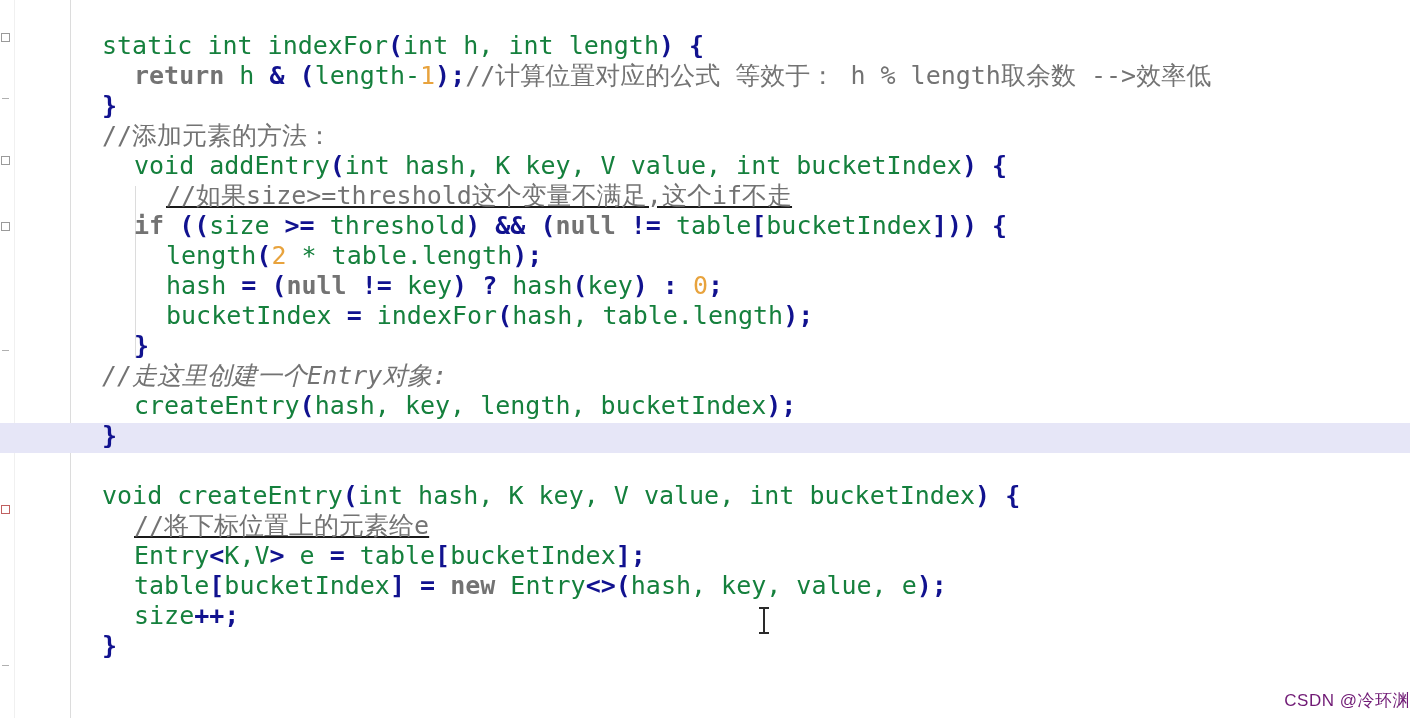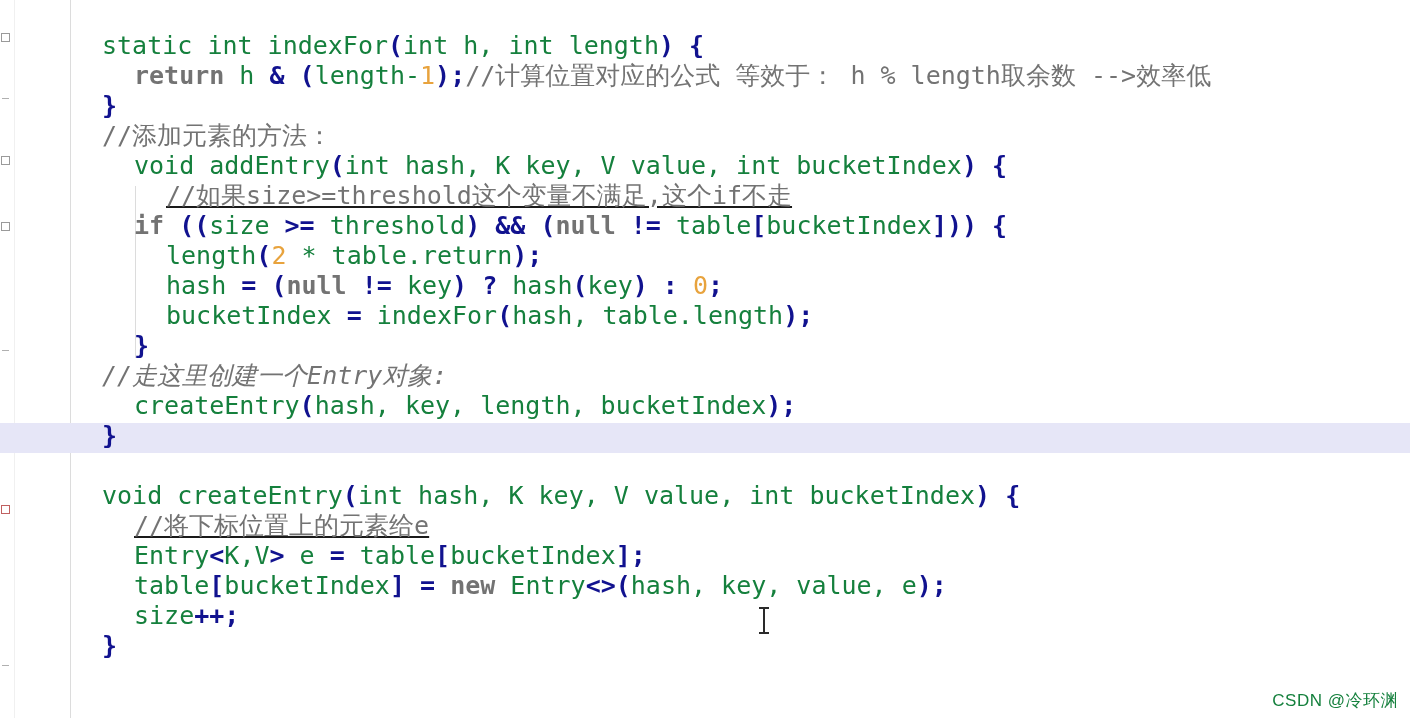--- a/index.html
+++ b/index.html
@@ -107,25 +107,25 @@
     width: 10px;
     height: 2px;
     background: #2a2a2a;
   }
   .mouse-caret .cap-top { top: 2px; }
   .mouse-caret .cap-bot { top: 27px; }
 
   
   .watermark {
     position: absolute;
-    right: 12px;
+    right: 0;
     bottom: 6px;
     font-family: "Liberation Sans", sans-serif;
     font-size: 17px;
-    color: #15803d;
+    color: #701a75;
     letter-spacing: 0.5px;
     white-space: nowrap;
   }
 </style>
 </head>
 <body>
 
 <div id="editor">
 
   <div class="gutter"></div>
@@ -147,21 +147,21 @@
       <div class="fold-dash" style="top: 665px;"></div>
     </div>
   <div id="code-layer">
       <div class="code-line" style="top: 31px; left: 102px;"><span class="tok-kw">static</span><span class="tok-plain"> </span><span class="tok-kw">int</span><span class="tok-plain"> indexFor</span><span class="tok-punct">(</span><span class="tok-kw">int</span><span class="tok-plain"> h, </span><span class="tok-kw">int</span><span class="tok-plain"> length</span><span class="tok-punct">)</span><span class="tok-plain"> </span><span class="tok-punct">{</span></div>
       <div class="code-line" style="top: 61px; left: 134px;"><span class="tok-kw-b">return</span><span class="tok-plain"> h </span><span class="tok-punct">&amp;</span><span class="tok-plain"> </span><span class="tok-punct">(</span><span class="tok-plain">length-</span><span class="tok-num">1</span><span class="tok-punct">)</span><span class="tok-punct">;</span><span class="tok-cmt">//计算位置对应的公式 等效于： h % length取余数 --&gt;效率低</span></div>
       <div class="code-line" style="top: 91px; left: 102px;"><span class="tok-punct">}</span></div>
       <div class="code-line" style="top: 121px; left: 102px;"><span class="tok-cmt">//添加元素的方法：</span></div>
       <div class="code-line" style="top: 151px; left: 134px;"><span class="tok-kw">void</span><span class="tok-plain"> addEntry</span><span class="tok-punct">(</span><span class="tok-kw">int</span><span class="tok-plain"> hash, K key, V value, </span><span class="tok-kw">int</span><span class="tok-plain"> bucketIndex</span><span class="tok-punct">)</span><span class="tok-plain"> </span><span class="tok-punct">{</span></div>
       <div class="code-line" style="top: 181px; left: 166px; text-decoration: underline;"><span class="tok-cmt">//如果size&gt;=threshold这个变量不满足,这个if不走</span></div>
       <div class="code-line" style="top: 211px; left: 134px;"><span class="tok-kw-b">if</span><span class="tok-plain"> </span><span class="tok-punct">((</span><span class="tok-plain">size </span><span class="tok-punct">&gt;=</span><span class="tok-plain"> threshold</span><span class="tok-punct">)</span><span class="tok-plain"> </span><span class="tok-punct">&amp;&amp;</span><span class="tok-plain"> </span><span class="tok-punct">(</span><span class="tok-kw-b">null</span><span class="tok-plain"> </span><span class="tok-punct">!=</span><span class="tok-plain"> table</span><span class="tok-punct">[</span><span class="tok-plain">bucketIndex</span><span class="tok-punct">]))</span><span class="tok-plain"> </span><span class="tok-punct">{</span></div>
-      <div class="code-line" style="top: 241px; left: 166px;"><span class="tok-plain">length</span><span class="tok-punct">(</span><span class="tok-num">2</span><span class="tok-plain"> * table.return</span><span class="tok-punct">)</span><span class="tok-punct">;</span></div>
+      <div class="code-line" style="top: 241px; left: 166px;"><span class="tok-plain">length</span><span class="tok-punct">(</span><span class="tok-num">2</span><span class="tok-plain"> * table.length</span><span class="tok-punct">)</span><span class="tok-punct">;</span></div>
       <div class="code-line" style="top: 271px; left: 166px;"><span class="tok-plain">hash </span><span class="tok-punct">=</span><span class="tok-plain"> </span><span class="tok-punct">(</span><span class="tok-kw-b">null</span><span class="tok-plain"> </span><span class="tok-punct">!=</span><span class="tok-plain"> key</span><span class="tok-punct">)</span><span class="tok-plain"> </span><span class="tok-punct">?</span><span class="tok-plain"> hash</span><span class="tok-punct">(</span><span class="tok-plain">key</span><span class="tok-punct">)</span><span class="tok-plain"> </span><span class="tok-punct">:</span><span class="tok-plain"> </span><span class="tok-num">0</span><span class="tok-punct">;</span></div>
       <div class="code-line" style="top: 301px; left: 166px;"><span class="tok-plain">bucketIndex </span><span class="tok-punct">=</span><span class="tok-plain"> indexFor</span><span class="tok-punct">(</span><span class="tok-plain">hash, table.length</span><span class="tok-punct">)</span><span class="tok-punct">;</span></div>
       <div class="code-line" style="top: 331px; left: 134px;"><span class="tok-punct">}</span></div>
       <div class="code-line" style="top: 361px; left: 102px; font-style: italic;"><span class="tok-cmt">//走这里创建一个Entry对象:</span></div>
       <div class="code-line" style="top: 391px; left: 134px;"><span class="tok-plain">createEntry</span><span class="tok-punct">(</span><span class="tok-plain">hash, key, length, bucketIndex</span><span class="tok-punct">)</span><span class="tok-punct">;</span></div>
       <div class="code-line" style="top: 421px; left: 102px;"><span class="tok-punct">}</span></div>
       <div class="code-line" style="top: 451px; left: 70px;"></div>
       <div class="code-line" style="top: 481px; left: 102px;"><span class="tok-kw">void</span><span class="tok-plain"> createEntry</span><span class="tok-punct">(</span><span class="tok-kw">int</span><span class="tok-plain"> hash, K key, V value, </span><span class="tok-kw">int</span><span class="tok-plain"> bucketIndex</span><span class="tok-punct">)</span><span class="tok-plain"> </span><span class="tok-punct">{</span></div>
       <div class="code-line" style="top: 511px; left: 134px; text-decoration: underline;"><span class="tok-cmt">//将下标位置上的元素给e</span></div>
       <div class="code-line" style="top: 541px; left: 134px;"><span class="tok-plain">Entry</span><span class="tok-punct">&lt;</span><span class="tok-plain">K,V</span><span class="tok-punct">&gt;</span><span class="tok-plain"> e </span><span class="tok-punct">=</span><span class="tok-plain"> table</span><span class="tok-punct">[</span><span class="tok-plain">bucketIndex</span><span class="tok-punct">]</span><span class="tok-punct">;</span></div>

